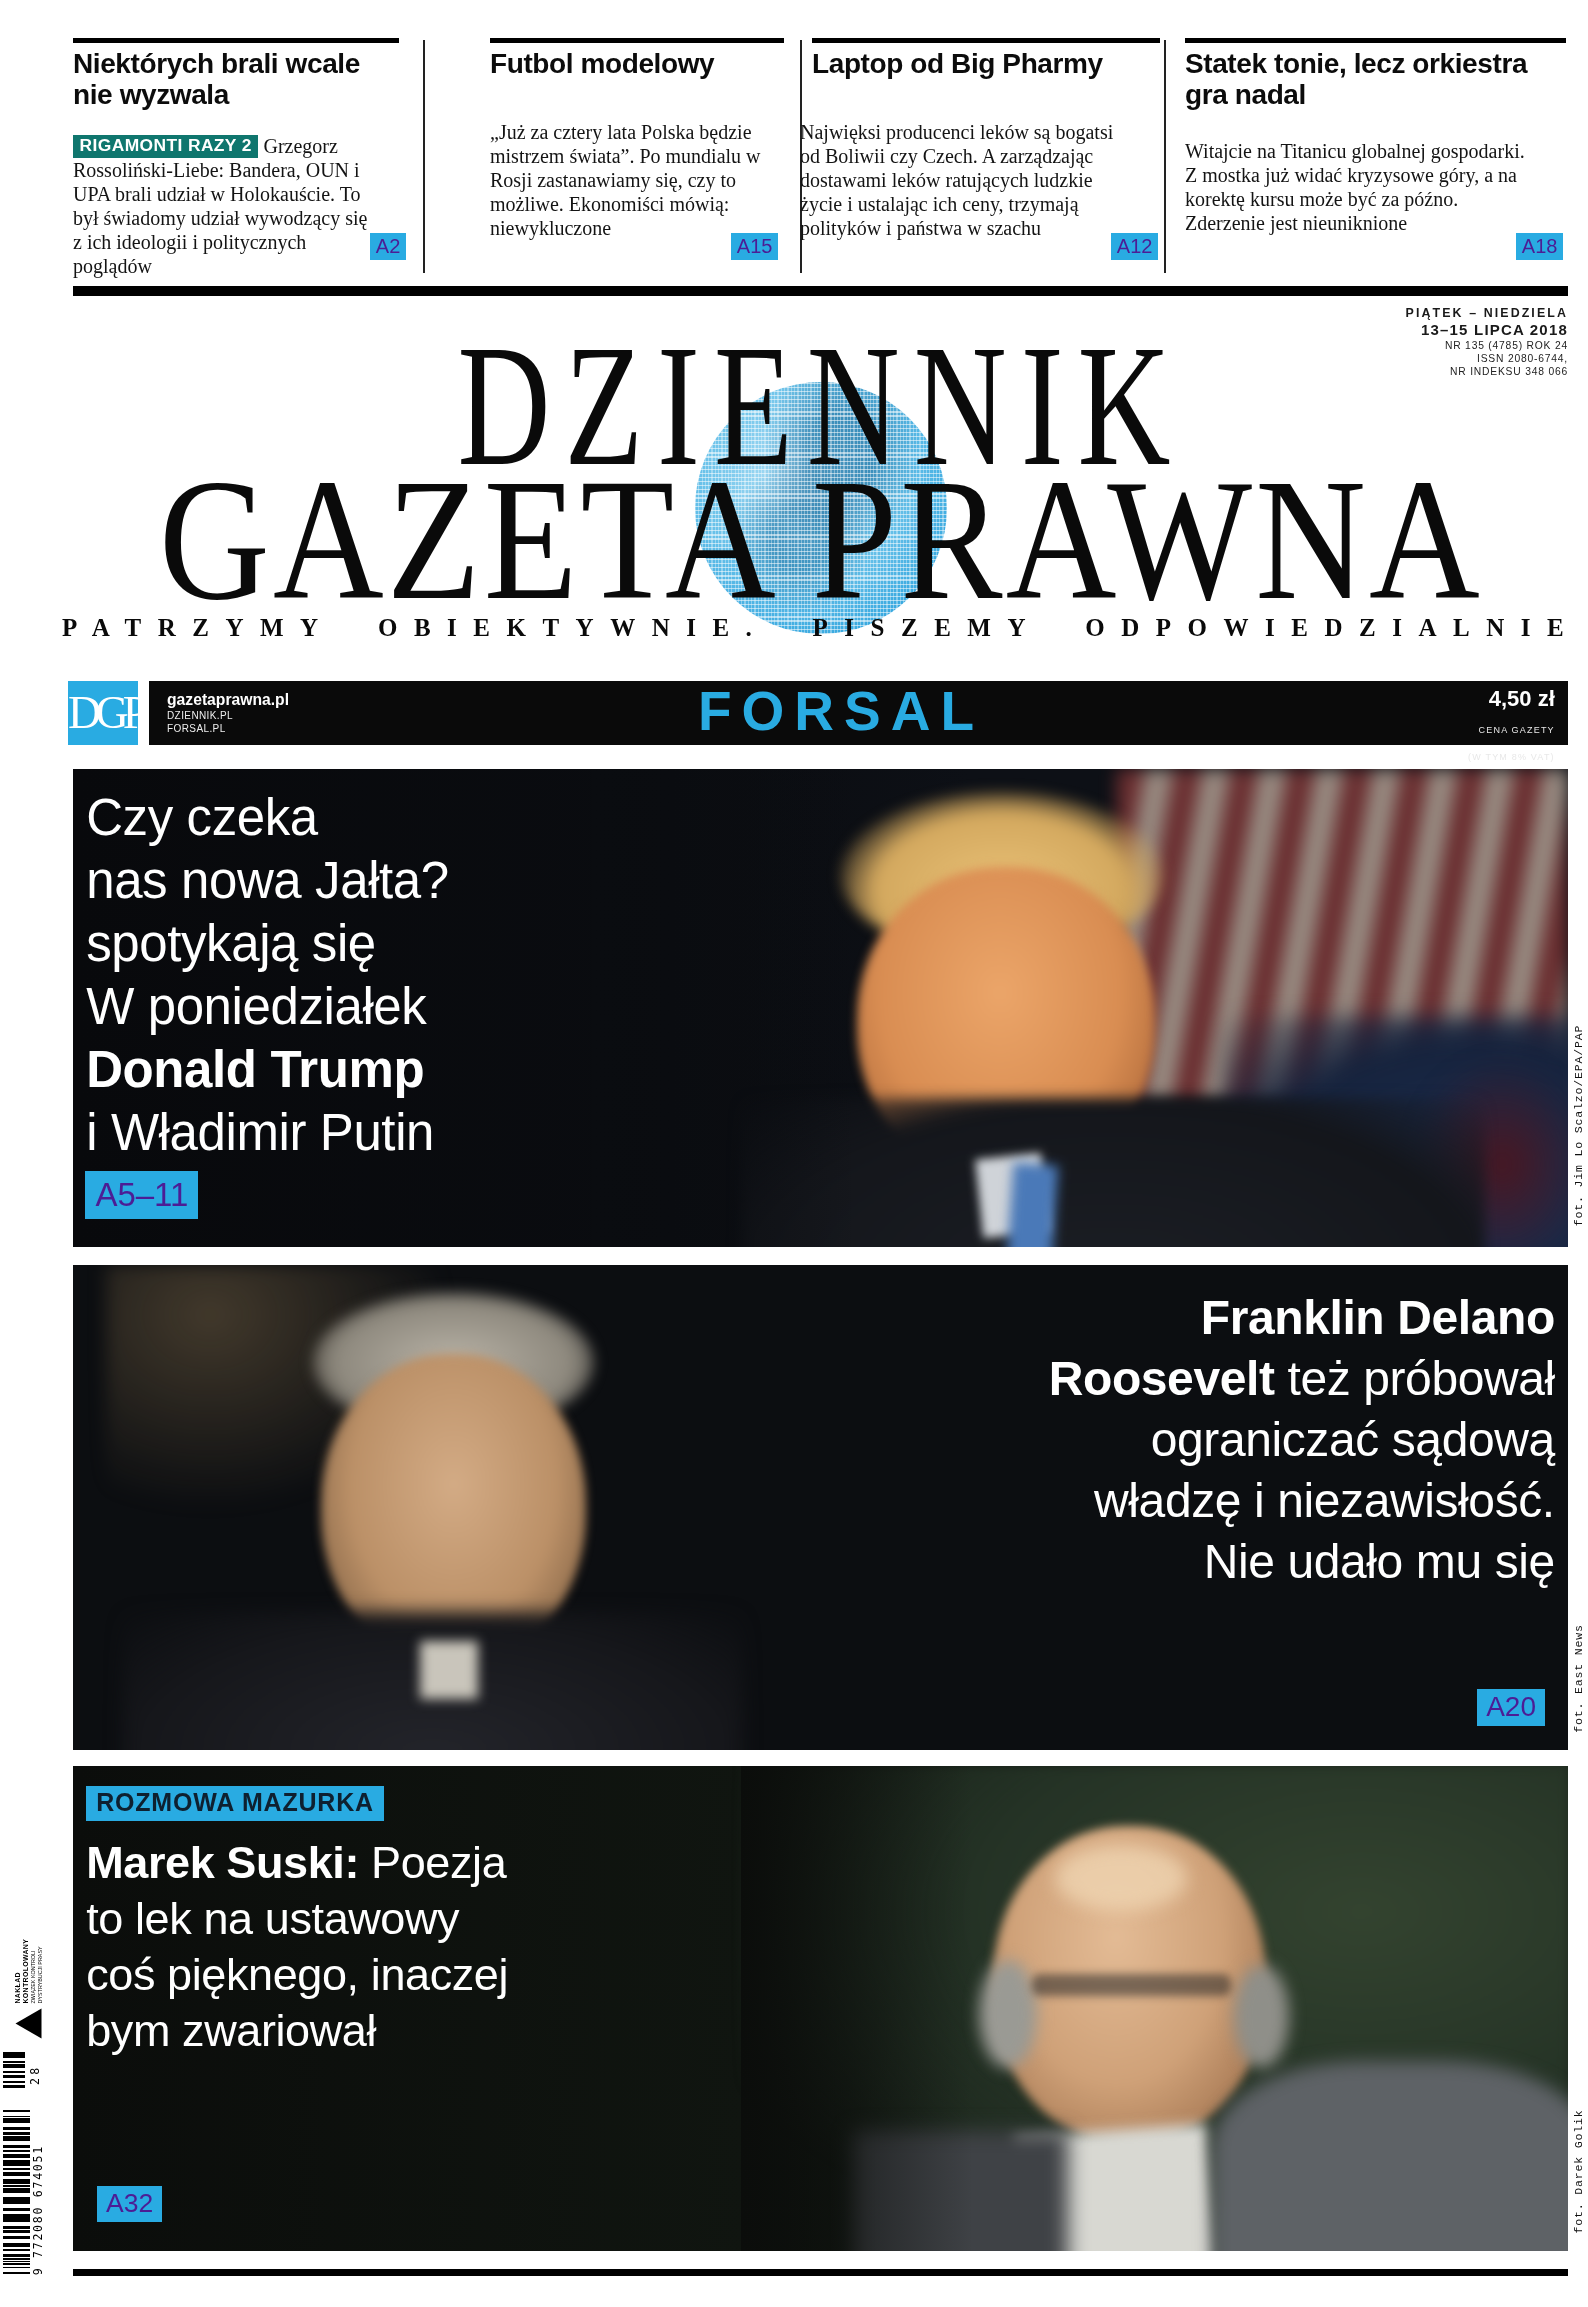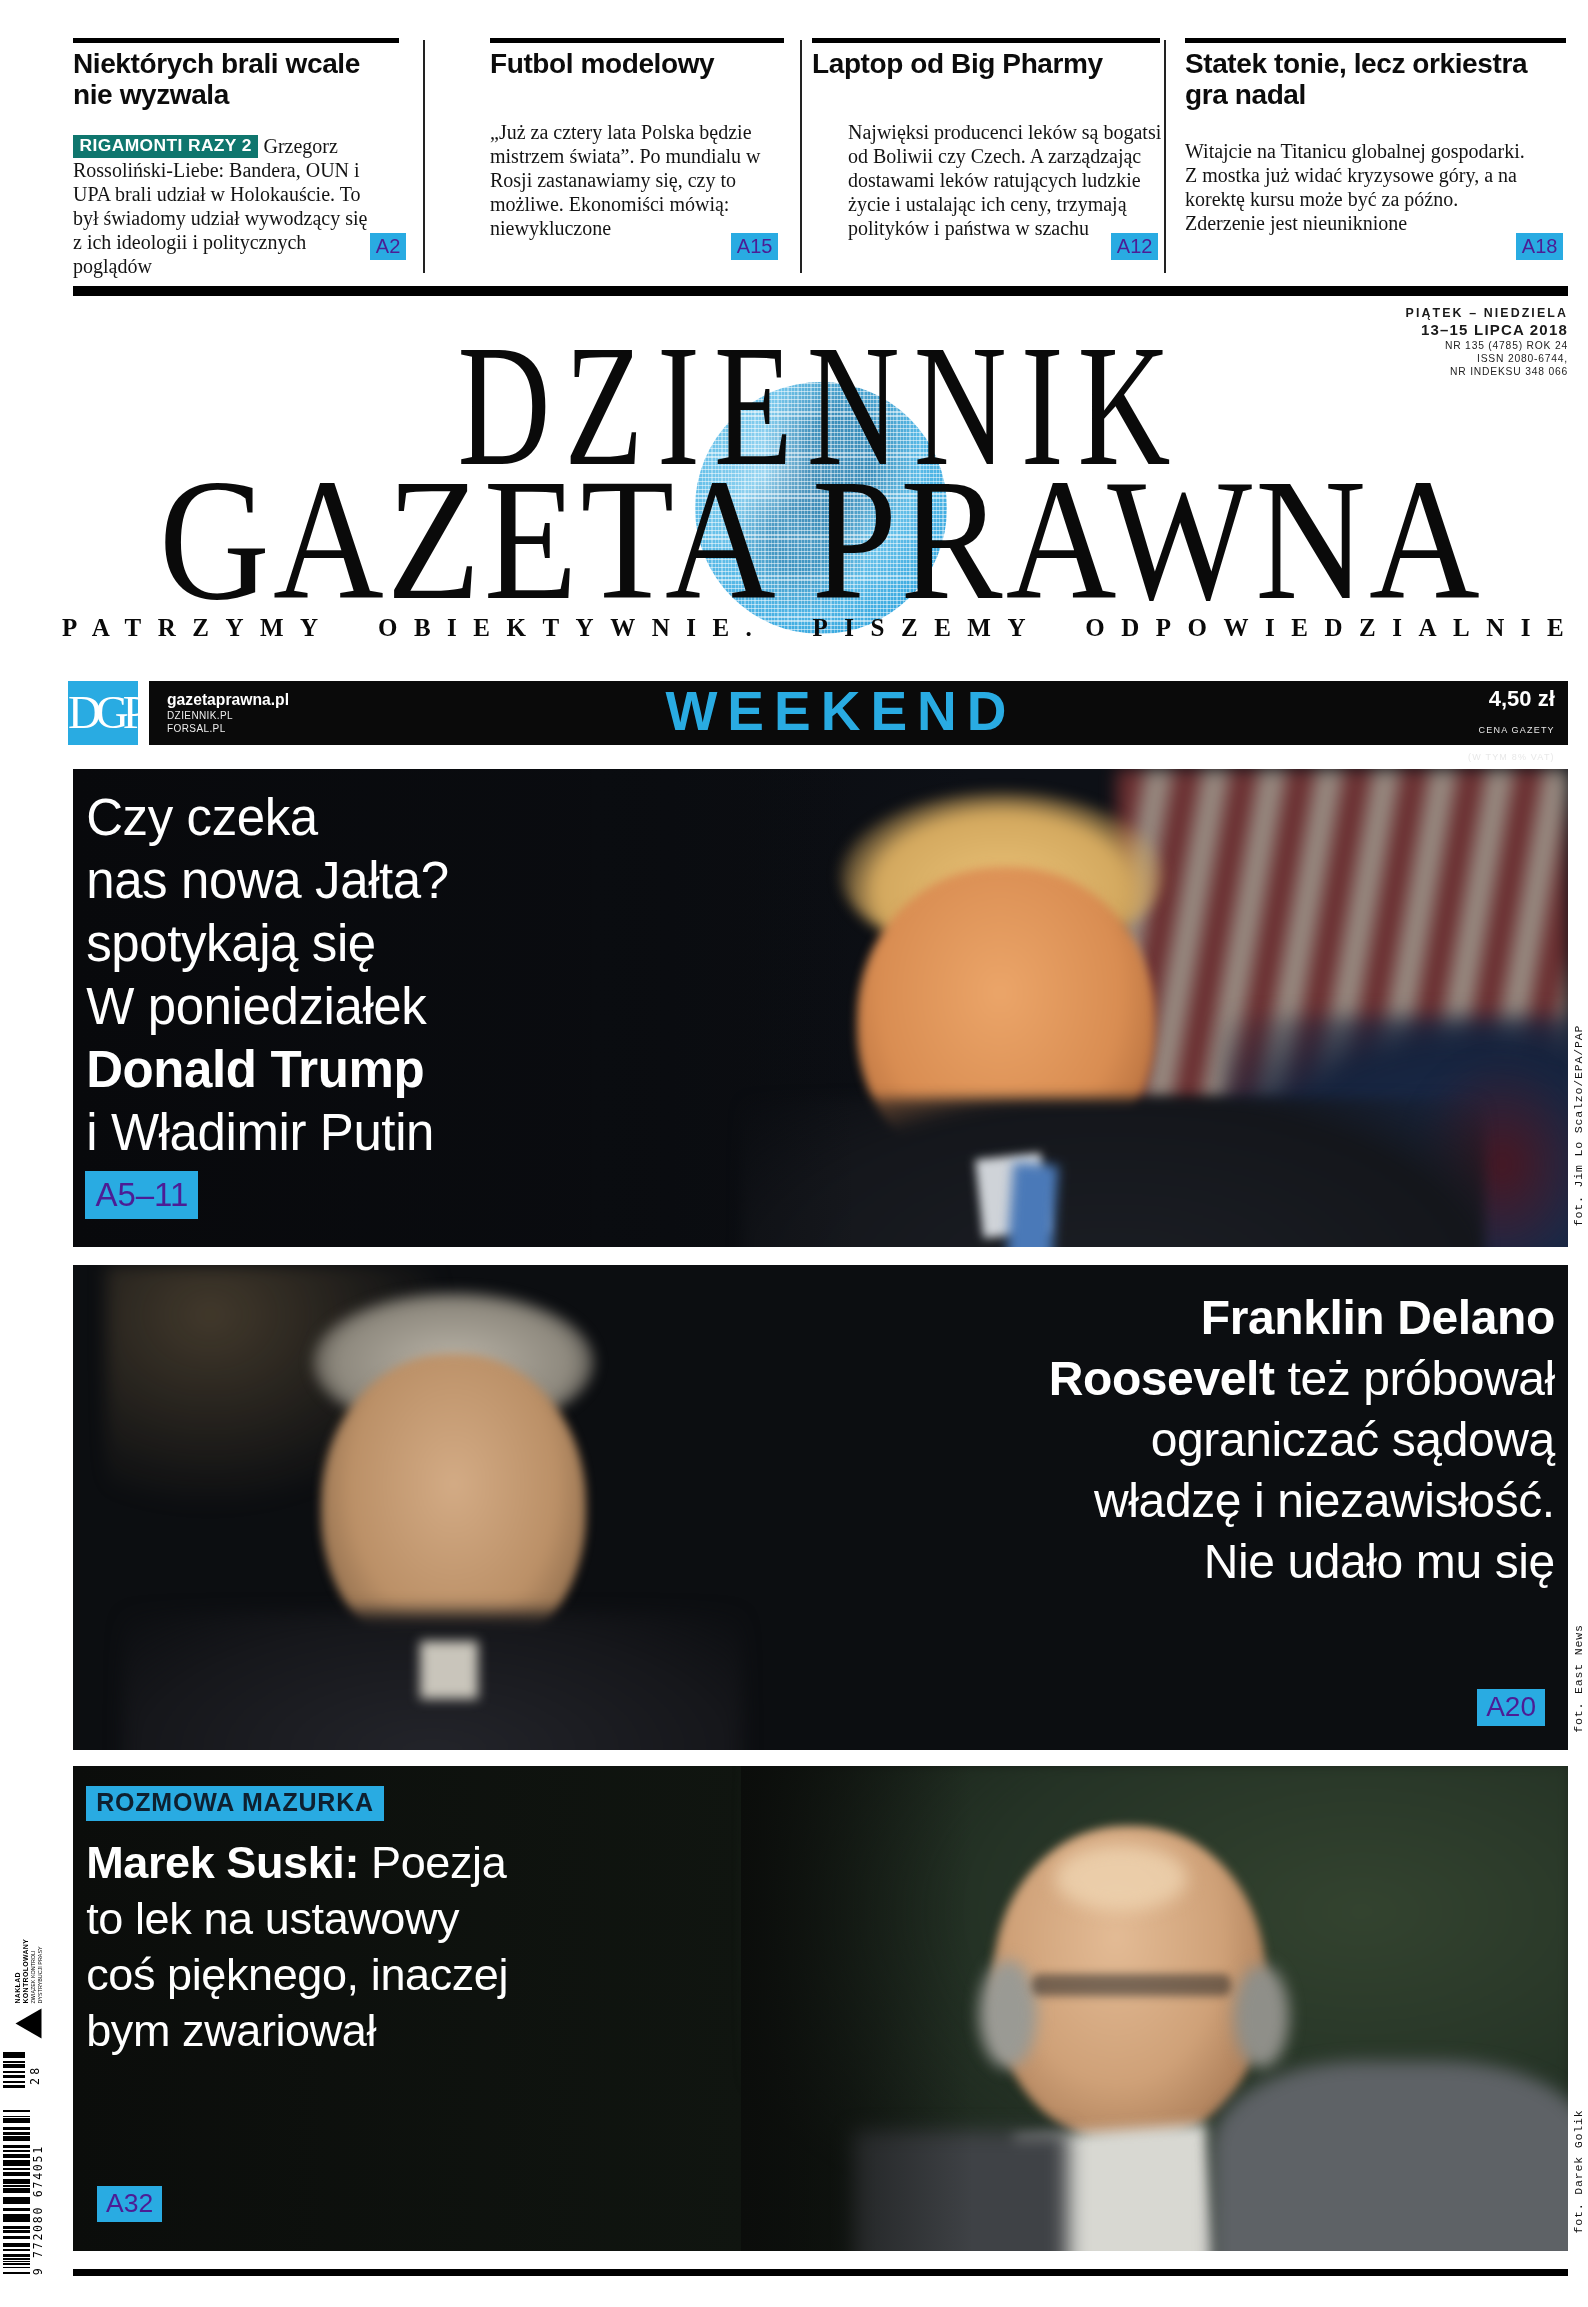--- a/index.html
+++ b/index.html
@@ -9,21 +9,21 @@
   
   .trule{position:absolute;top:38px;height:5px;background:#000;}
   .r1{left:73px;width:326px}.r2{left:490px;width:294px}.r3{left:812px;width:348px}.r4{left:1185px;width:381px}
   .vsep{position:absolute;top:40px;height:233px;width:1.7px;background:#222;}
   .s1{left:423px}.s2{left:800px}.s3{left:1164px}
   .tcol{position:absolute;top:48px;}
   .c1{left:73px;width:331px}.c2{left:490px;width:298px}.c3{left:812px;width:351px}.c4{left:1185px;width:382px}
   .ttitle{font-weight:bold;font-size:28px;line-height:31px;letter-spacing:-0.4px;color:#0c0c0c;}
   .tbody{position:absolute;font-family:"Liberation Serif",serif;font-size:20px;line-height:24px;color:#141414;}
   .tb1{left:73px;top:134px;width:298px}.tb2{left:490px;top:120px;width:273px}
-  .tb3{left:848px;top:120px;width:331px}.tb4{left:1185px;top:139px;width:356px}
+  .tb3{left:800px;top:120px;width:331px}.tb4{left:1185px;top:139px;width:356px}
   .ttag{display:inline-block;background:#0f766e;color:#fff;font-family:"Liberation Sans",sans-serif;
         font-weight:bold;font-size:17.4px;line-height:17.4px;padding:2.5px 6.6px 3.3px;letter-spacing:0.4px;vertical-align:1.7px;}
   .badge{position:absolute;background:#29abe2;color:#4c1d95;font-weight:normal;text-align:center;white-space:nowrap;}
   .tbadge{font-size:20px;line-height:20px;padding:3.3px 5.8px 4.1px;}
   .bA2{left:370px;top:233px}.bA15{left:731px;top:233px}.bA12{left:1111px;top:233px}.bA18{left:1516px;top:233px}
 
   .bigrule{position:absolute;left:73px;top:286px;width:1495px;height:10px;background:#000;}
 
   
   .dateline{position:absolute;left:1237px;top:306px;width:331px;text-align:right;color:#1a1a1a;}
@@ -163,21 +163,21 @@
   <div class="mast m2">GAZETA PRAWNA</div>
   <div class="tagline">PATRZYMY OBIEKTYWNIE. PISZEMY ODPOWIEDZIALNIE</div>
 
   <div class="dgpbox">DGP</div>
   <div class="bbar">
     <div class="sites">
       <div class="site1">gazetaprawna.pl</div>
       <div class="site23">DZIENNIK.PL</div>
       <div class="site23">FORSAL.PL</div>
     </div>
-    <div class="weekend">WEEKEND</div>
+    <div class="weekend">FORSAL</div>
     <div class="pricebox">
       <div class="price1">4,50 zł</div>
       <div class="price2">CENA GAZETY</div>
       <div class="price2">(W TYM 8% VAT)</div>
     </div>
   </div>
 
   <div class="panel p1">
     <div class="photo" style="right:0;width:976px;">
       <div class="layer" style="right:0;top:0;width:451px;height:331px;opacity:.8;filter:blur(8.3px);

